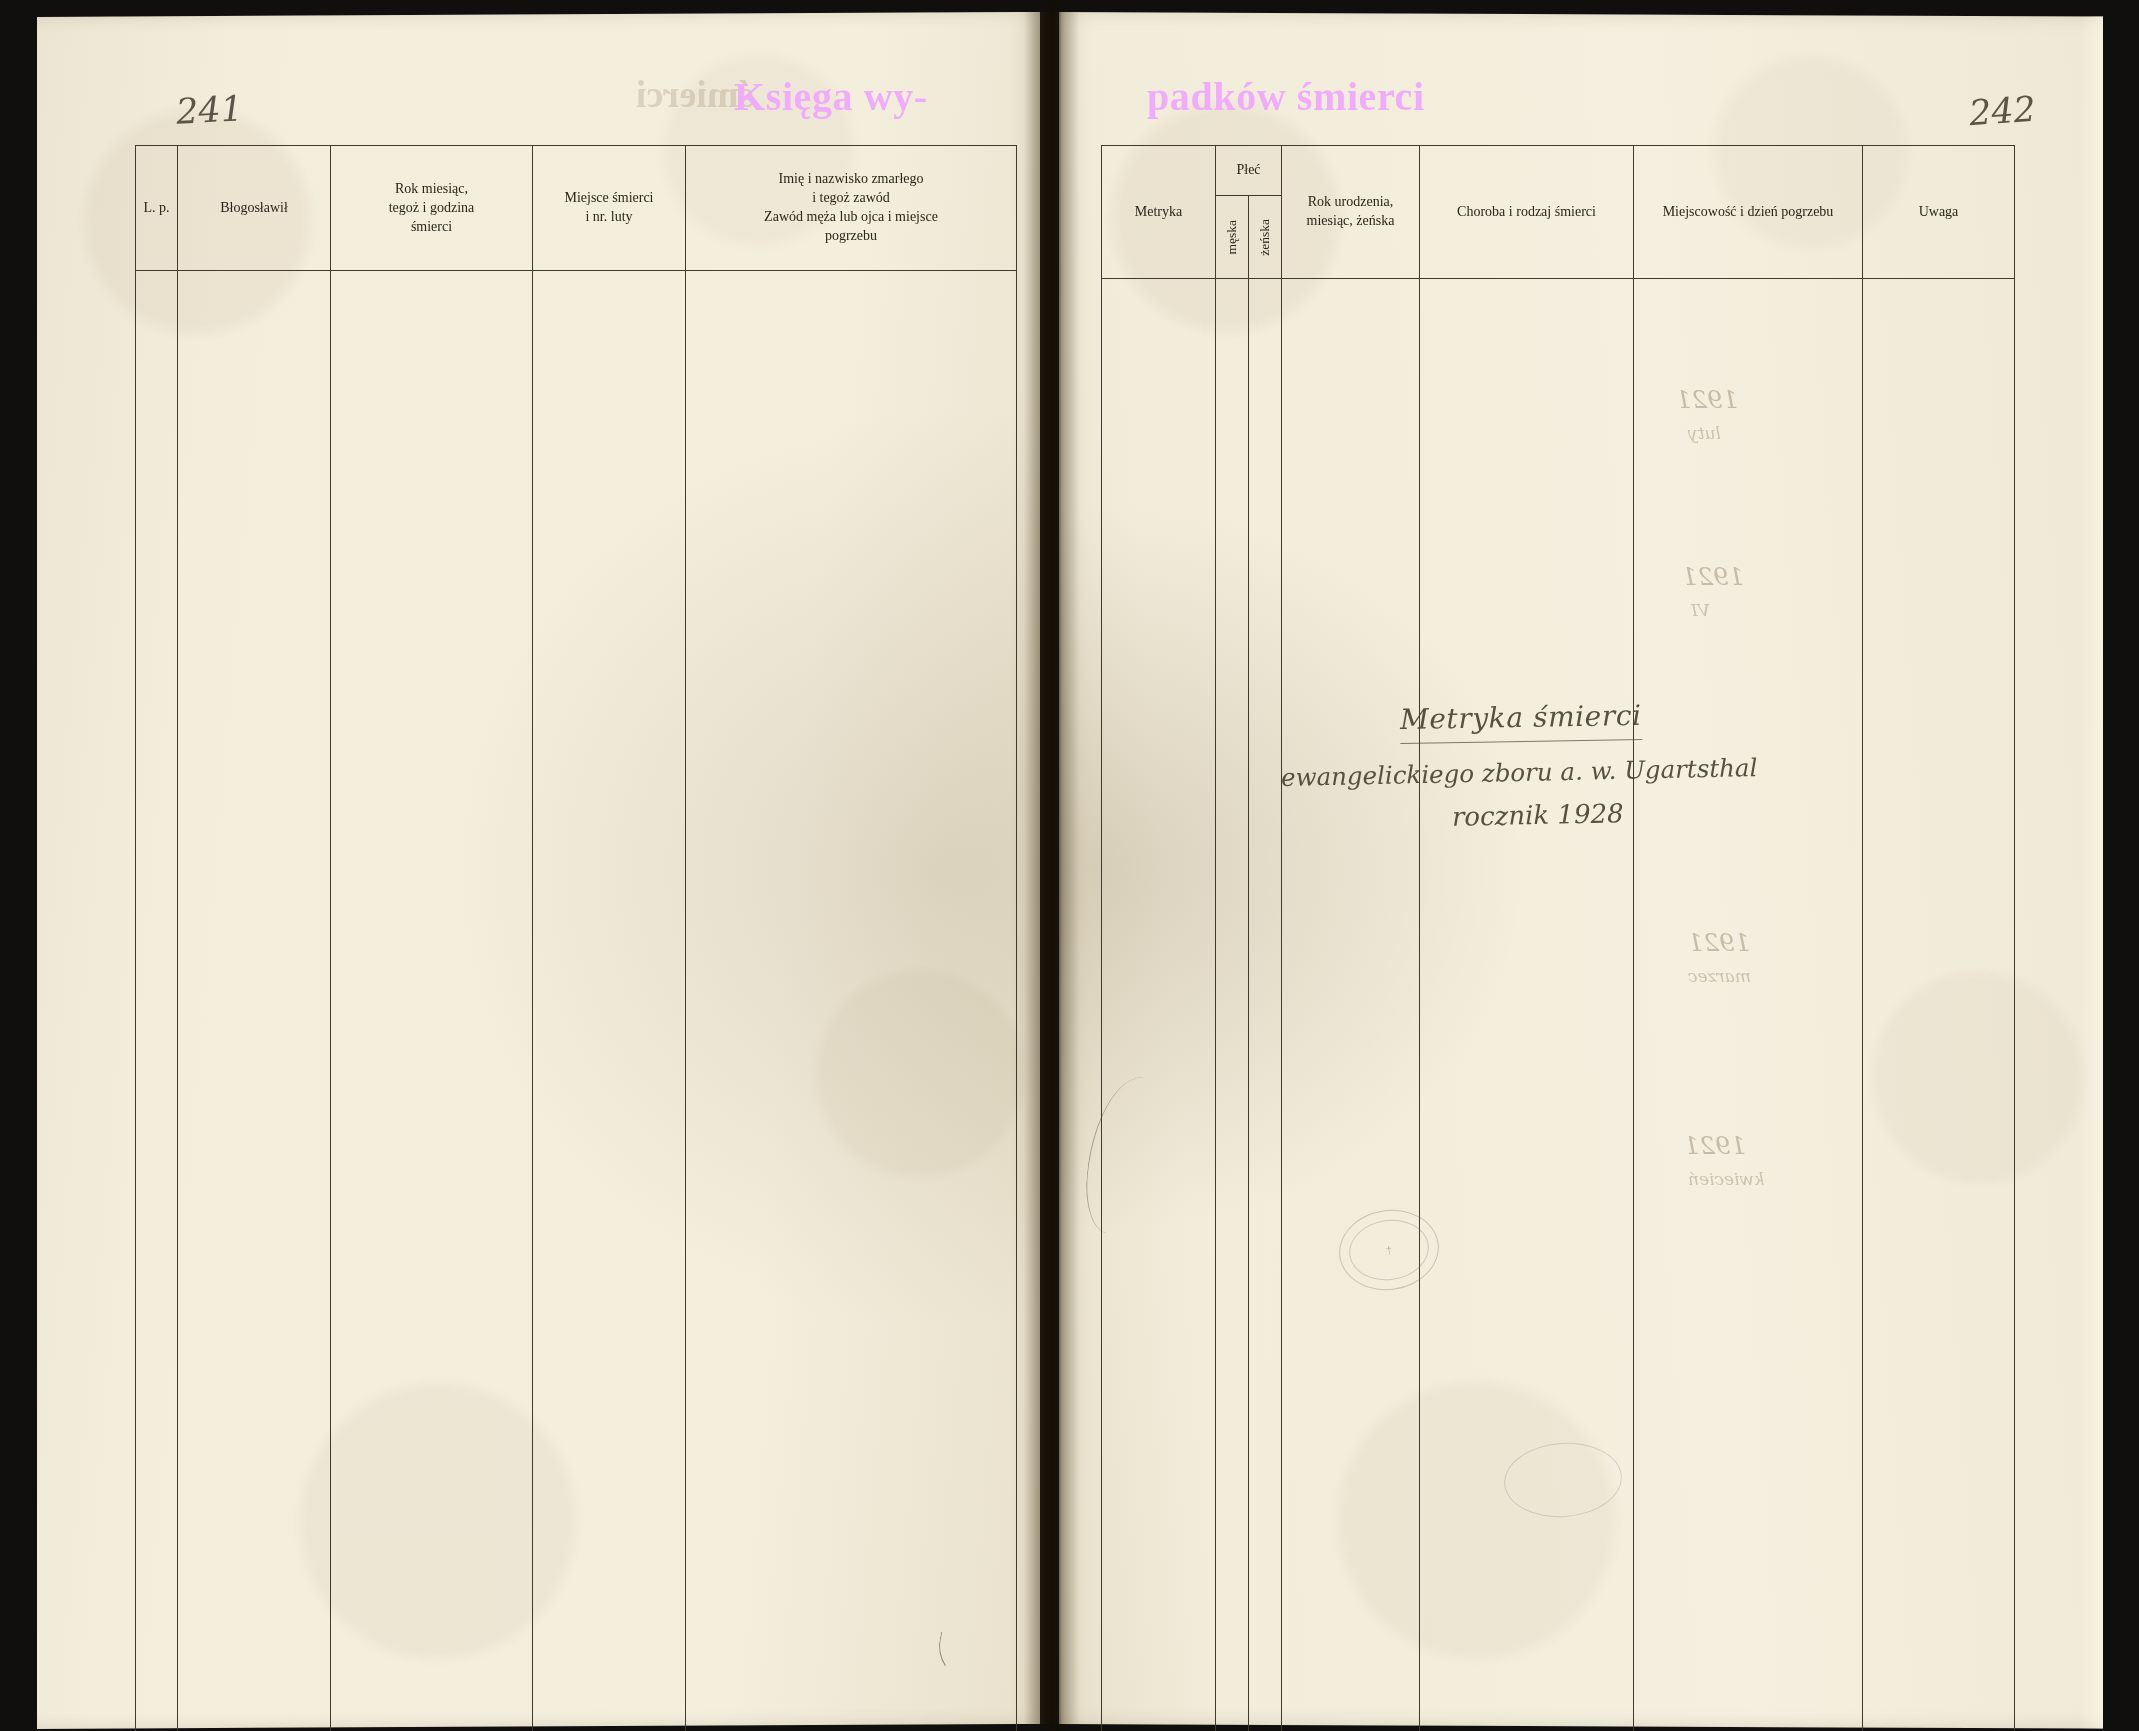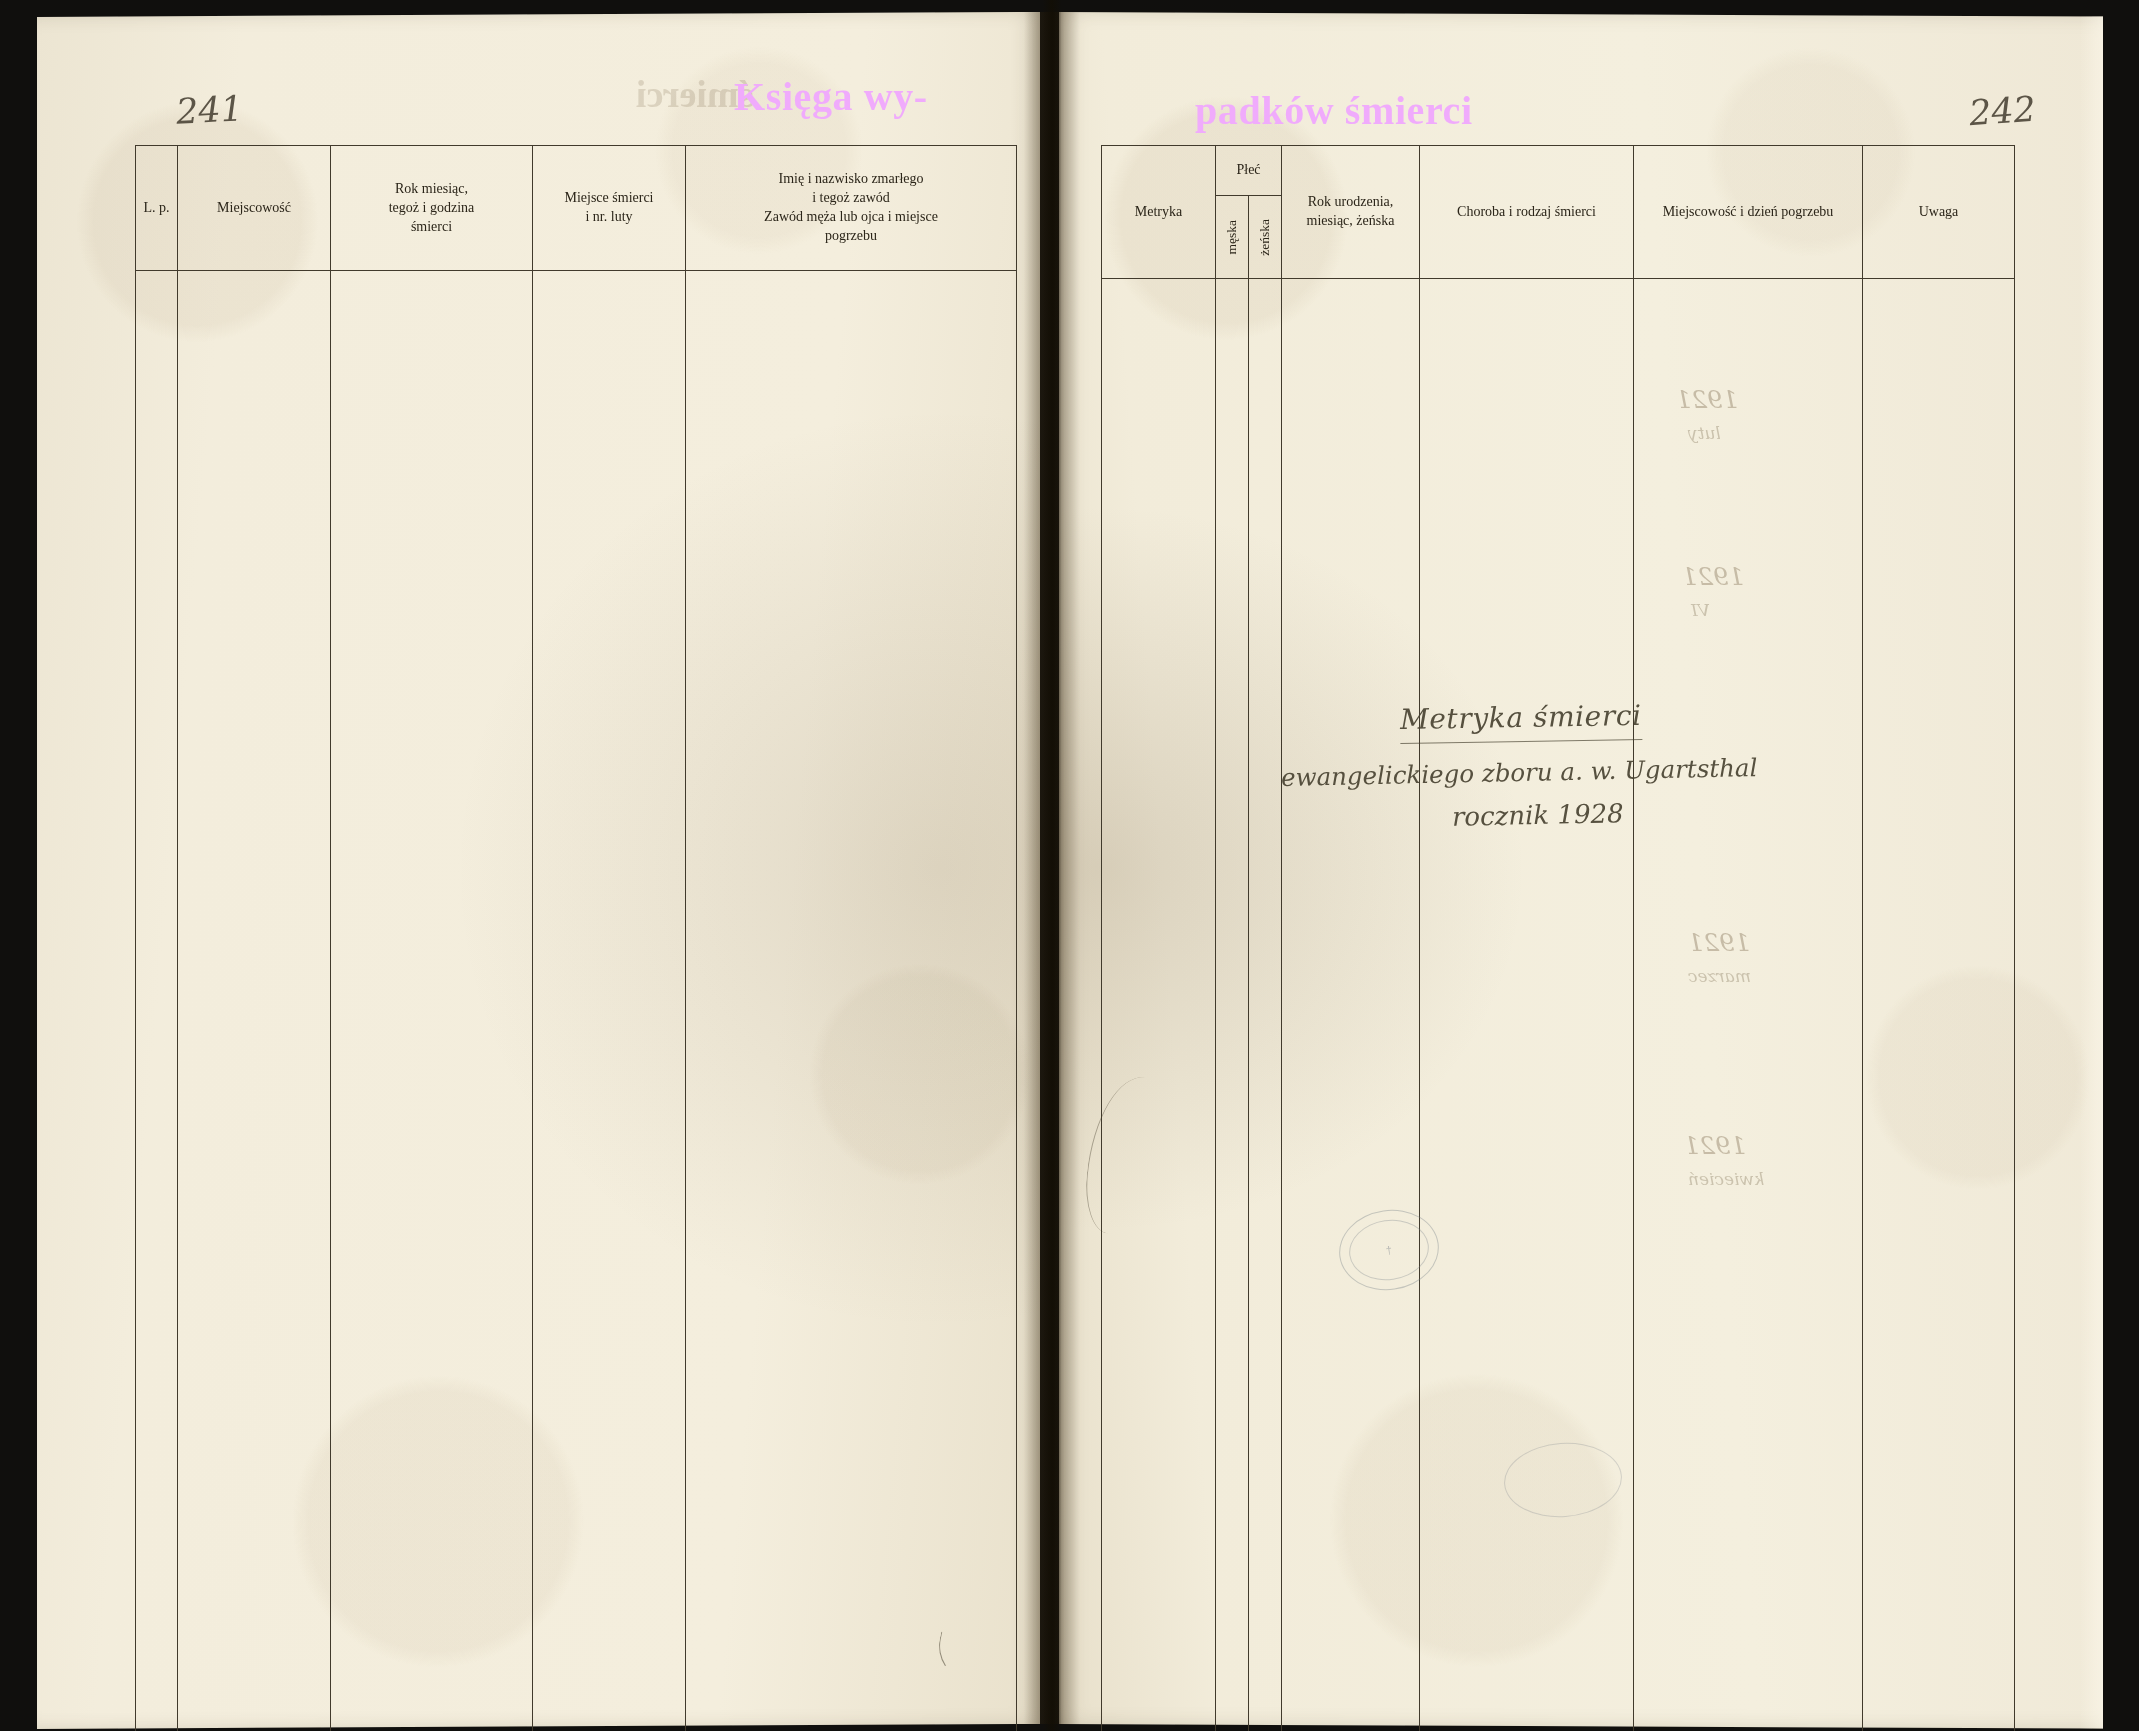--- a/index.html
+++ b/index.html
@@ -102,23 +102,22 @@
     color: #f0abfc;
     letter-spacing: 0.6px;
   }
   .title.left-title {
     left: 697px;
     top: 61px;
     font-size: 40px;
   }
   .title.right-title {
     left: 1110px;
-    top: 75px;
+    top: 61px;
     font-size: 40px;
-    margin-left: 48px;
   }
 
   
   .ghost-title {
     position: absolute;
     left: 599px;
     top: 60px;
     font-size: 38px;
     font-weight: bold;
     color: rgba(120,100,70,0.20);
@@ -338,21 +337,21 @@
       <colgroup>
         <col style="width:42px">
         <col style="width:153px">
         <col style="width:202px">
         <col style="width:153px">
         <col style="width:331px">
       </colgroup>
       <tbody>
           <tr class="hdr-row">
         <th>L. p.</th>
-        <th>Miejscowość</th>
+        <th>Błogosławił</th>
         <th>
           <span>Rok miesiąc,</span><br>
           <span>tegoż i godzina</span><br>
           <span>śmierci</span>
         </th>
         <th>
           <span>Miejsce śmierci</span><br>
           <span>i nr. luty</span>
         </th>
         <th>

